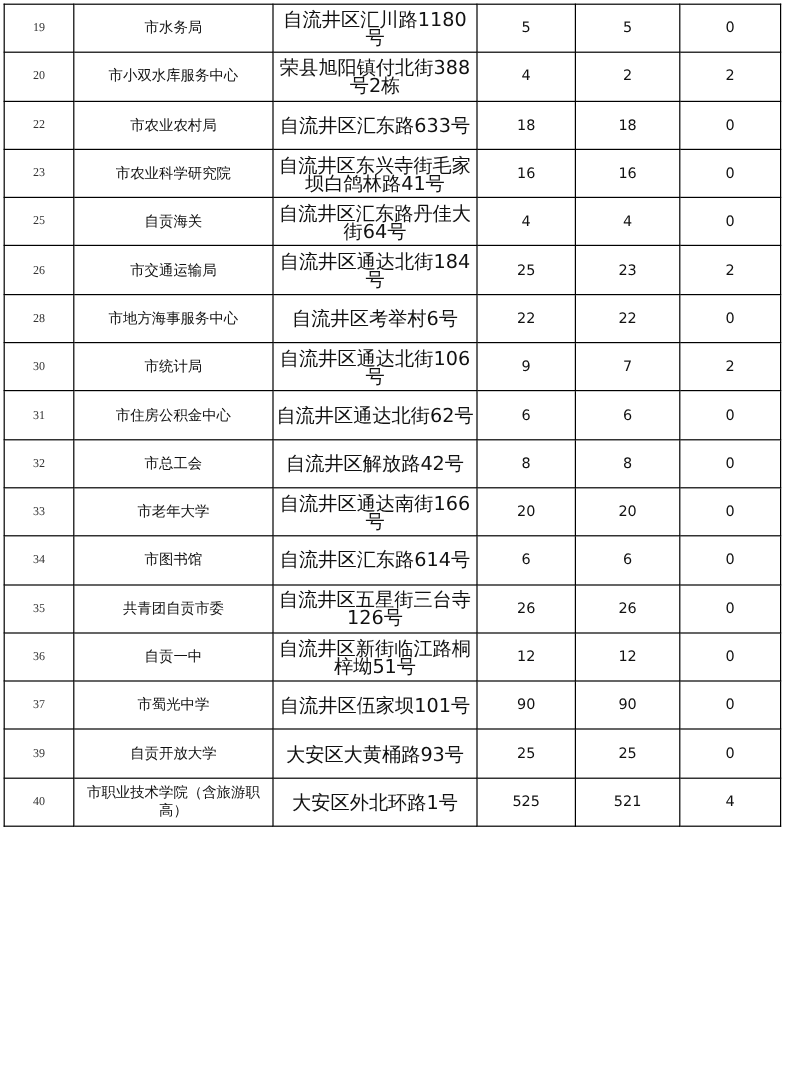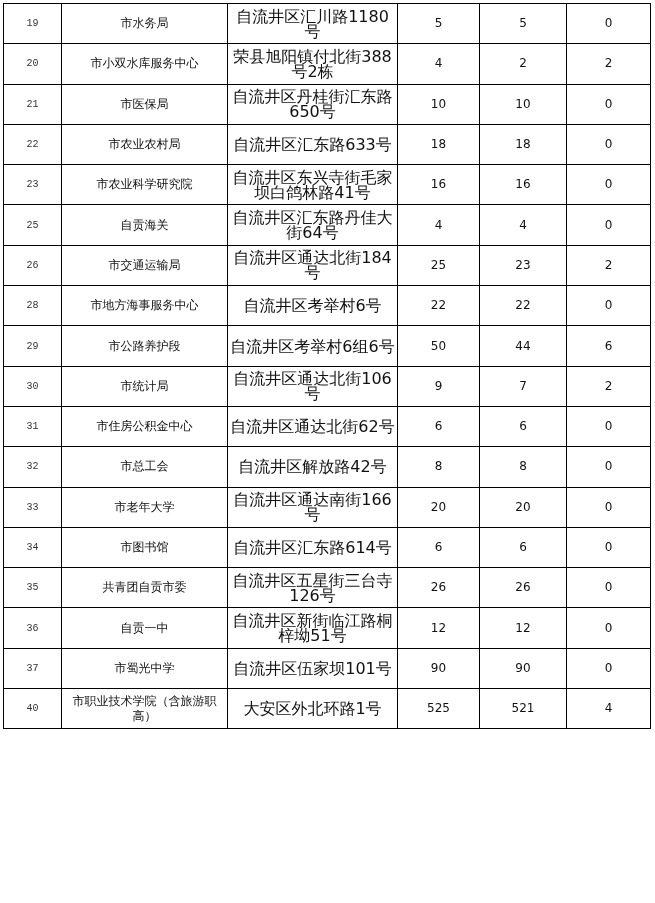--- a/index.html
+++ b/index.html
@@ -16,21 +16,21 @@
     border: 1.5px solid #000;
     text-align: center;
     vertical-align: middle;
     padding: 0 2px;
     height: 39.3px;
     font-size: 12px;
     line-height: 15px;
     overflow: hidden;
   }
   .tbl td.idx {
-    font-family: Liberation Mono, monospace;
+    font-family: Liberation Serif, serif;
     font-size: 10px;
     color: #333;
   }
   .tbl td.num { font-size: 12px; }
   .tbl td.addr { font-size: 16px; line-height: 15px; }
 </style>
 </head>
 <body>
 
 <table class="tbl">
@@ -51,28 +51,20 @@
         <td class="num">5</td>
         <td class="num">0</td>
       </tr>
       <tr>
         <td class="idx">20</td>
         <td class="unit">市小双水库服务中心</td>
         <td class="addr">荣县旭阳镇付北街388号2栋</td>
         <td class="num">4</td>
         <td class="num">2</td>
         <td class="num">2</td>
-      </tr>
-      <tr>
-        <td class="idx">21</td>
-        <td class="unit">市医保局</td>
-        <td class="addr">自流井区丹桂街汇东路650号</td>
-        <td class="num">10</td>
-        <td class="num">10</td>
-        <td class="num">0</td>
       </tr>
       <tr>
         <td class="idx">22</td>
         <td class="unit">市农业农村局</td>
         <td class="addr">自流井区汇东路633号</td>
         <td class="num">18</td>
         <td class="num">18</td>
         <td class="num">0</td>
       </tr>
       <tr>
@@ -99,28 +91,20 @@
         <td class="num">23</td>
         <td class="num">2</td>
       </tr>
       <tr>
         <td class="idx">28</td>
         <td class="unit">市地方海事服务中心</td>
         <td class="addr">自流井区考举村6号</td>
         <td class="num">22</td>
         <td class="num">22</td>
         <td class="num">0</td>
-      </tr>
-      <tr>
-        <td class="idx">29</td>
-        <td class="unit">市公路养护段</td>
-        <td class="addr">自流井区考举村6组6号</td>
-        <td class="num">50</td>
-        <td class="num">44</td>
-        <td class="num">6</td>
       </tr>
       <tr>
         <td class="idx">30</td>
         <td class="unit">市统计局</td>
         <td class="addr">自流井区通达北街106号</td>
         <td class="num">9</td>
         <td class="num">7</td>
         <td class="num">2</td>
       </tr>
       <tr>
@@ -173,20 +157,28 @@
       </tr>
       <tr>
         <td class="idx">37</td>
         <td class="unit">市蜀光中学</td>
         <td class="addr">自流井区伍家坝101号</td>
         <td class="num">90</td>
         <td class="num">90</td>
         <td class="num">0</td>
       </tr>
       <tr>
+        <td class="idx">39</td>
+        <td class="unit">自贡开放大学</td>
+        <td class="addr">大安区大黄桶路93号</td>
+        <td class="num">25</td>
+        <td class="num">25</td>
+        <td class="num">0</td>
+      </tr>
+      <tr>
         <td class="idx">40</td>
         <td class="unit">市职业技术学院（含旅游职高）</td>
         <td class="addr">大安区外北环路1号</td>
         <td class="num">525</td>
         <td class="num">521</td>
         <td class="num">4</td>
       </tr>
     </tbody>
 </table>
 

